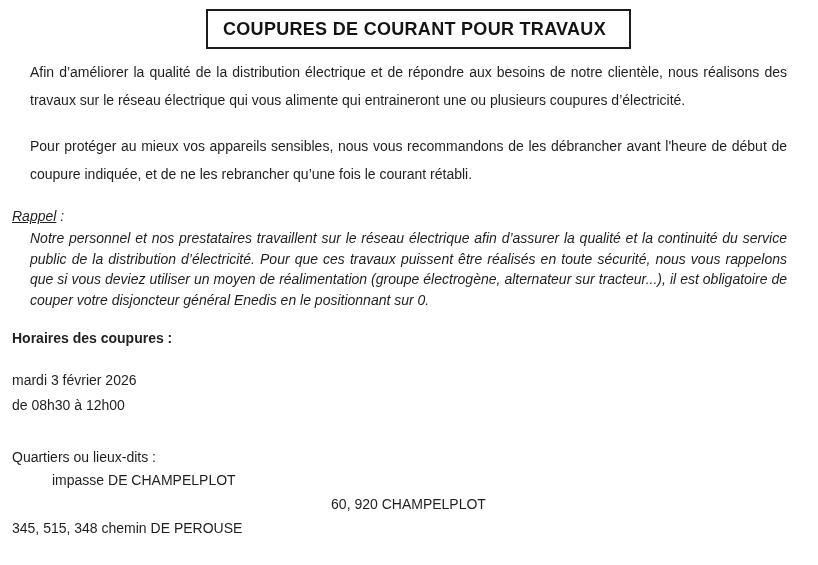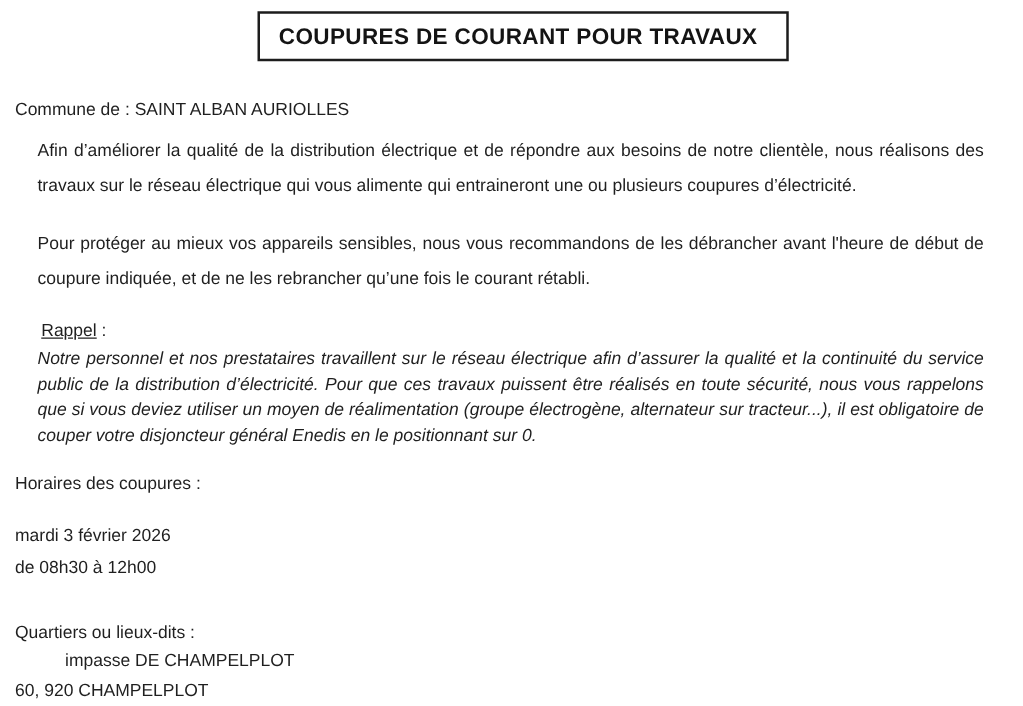--- a/index.html
+++ b/index.html
@@ -39,51 +39,50 @@
   .commune-line { margin-top: 28px; }
   .para {
     margin: 18px;
     text-align: justify;
     line-height: 28px;
   }
   .para-intro  { margin-top: 9px; }
   .para-advice { margin-top: 2px; }
   .rappel-line {
     margin-top: 7px;
+    font-style: italic;
     line-height: 21px;
-    margin-left: 21px;
   }
   .rappel-label { text-decoration: underline; }
   .para-rappel {
     font-style: italic;
     line-height: 20.5px;
     margin-top: 1px;
   }
   .horaires-heading {
-    font-weight: normal;
+    font-weight: bold;
     margin-top: 2px;
   }
   .date-line  { margin-top: 22px; }
   .time-line  { margin-top: 5px; }
   .quartiers-heading { margin-top: 32px; }
   .quartier-item-0 { margin-top: 3px; margin-left: 40px; }
   .quartier-item-1 { margin-top: 4px; }
-  .quartier-item-2 { margin-top: 4px; }
+  .quartier-item-2 { margin-top: 4px; text-align: center; }
   .quartier-item-3 { margin-top: 4px; }
 </style>
 </head>
 <body>
 
 <div class="doc" style="background: rgb(255, 255, 255); color: rgb(31, 31, 31);">
 
   <div class="title-box" style="border-color: rgb(28, 28, 28);">
     <span>COUPURES DE COURANT POUR TRAVAUX</span>
   </div>
 
-  <div class="line commune-line">Commune de : SAINT ALBAN AURIOLLES</div>
 
   <p class="para para-intro">Afin d’améliorer la qualité de la distribution électrique et de répondre aux besoins de notre clientèle, nous réalisons des travaux sur le réseau électrique qui vous alimente qui entraineront une ou plusieurs coupures d’électricité.</p>
 
   <p class="para para-advice">Pour protéger au mieux vos appareils sensibles, nous vous recommandons de les débrancher avant l'heure de début de coupure indiquée, et de ne les rebrancher qu’une fois le courant rétabli.</p>
 
   <div class="rappel-line"><span class="rappel-label">Rappel</span><span> :</span></div>
 
   <p class="para para-rappel">Notre personnel et nos prestataires travaillent sur le réseau électrique afin d’assurer la qualité et la continuité du service public de la distribution d’électricité. Pour que ces travaux puissent être réalisés en toute sécurité, nous vous rappelons que si vous deviez utiliser un moyen de réalimentation (groupe électrogène, alternateur sur tracteur...), il est obligatoire de couper votre disjoncteur général Enedis en le positionnant sur 0.</p>
 
   <div class="line horaires-heading">Horaires des coupures :</div>

